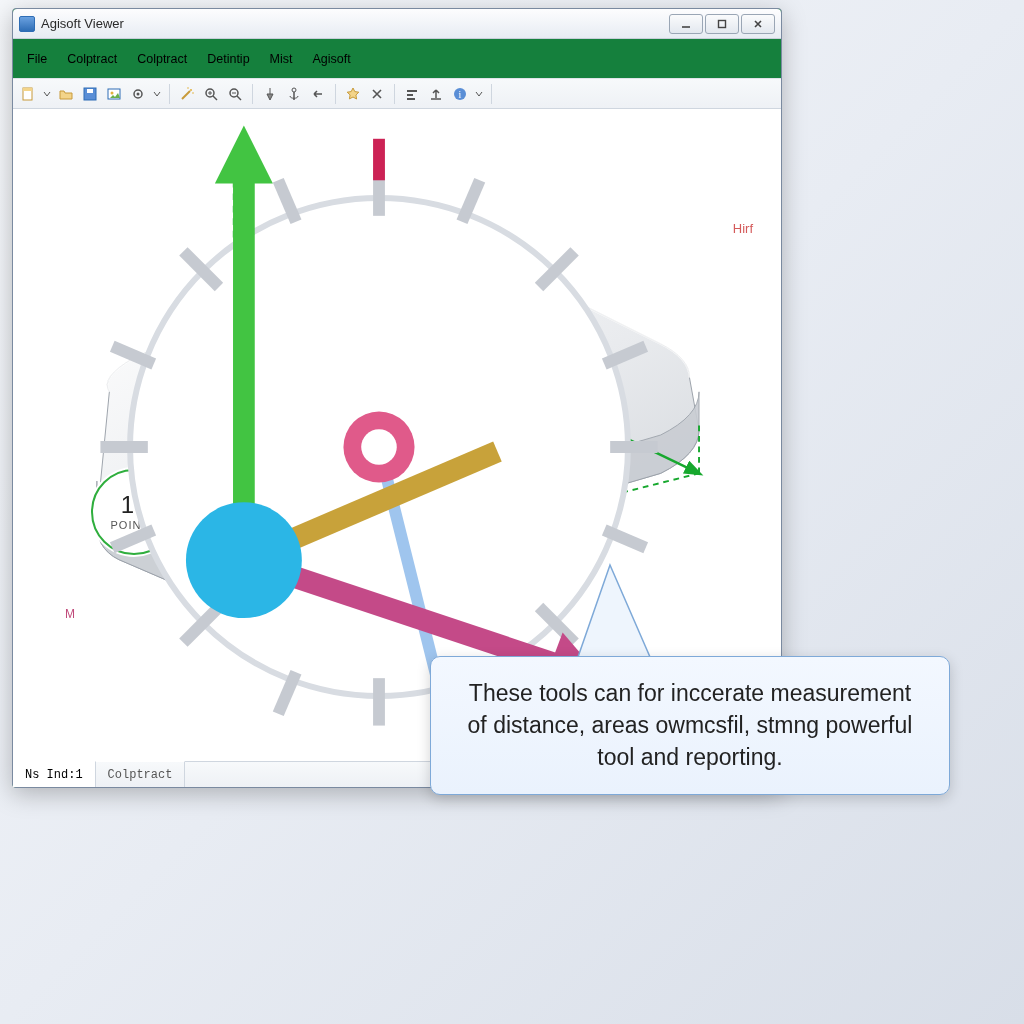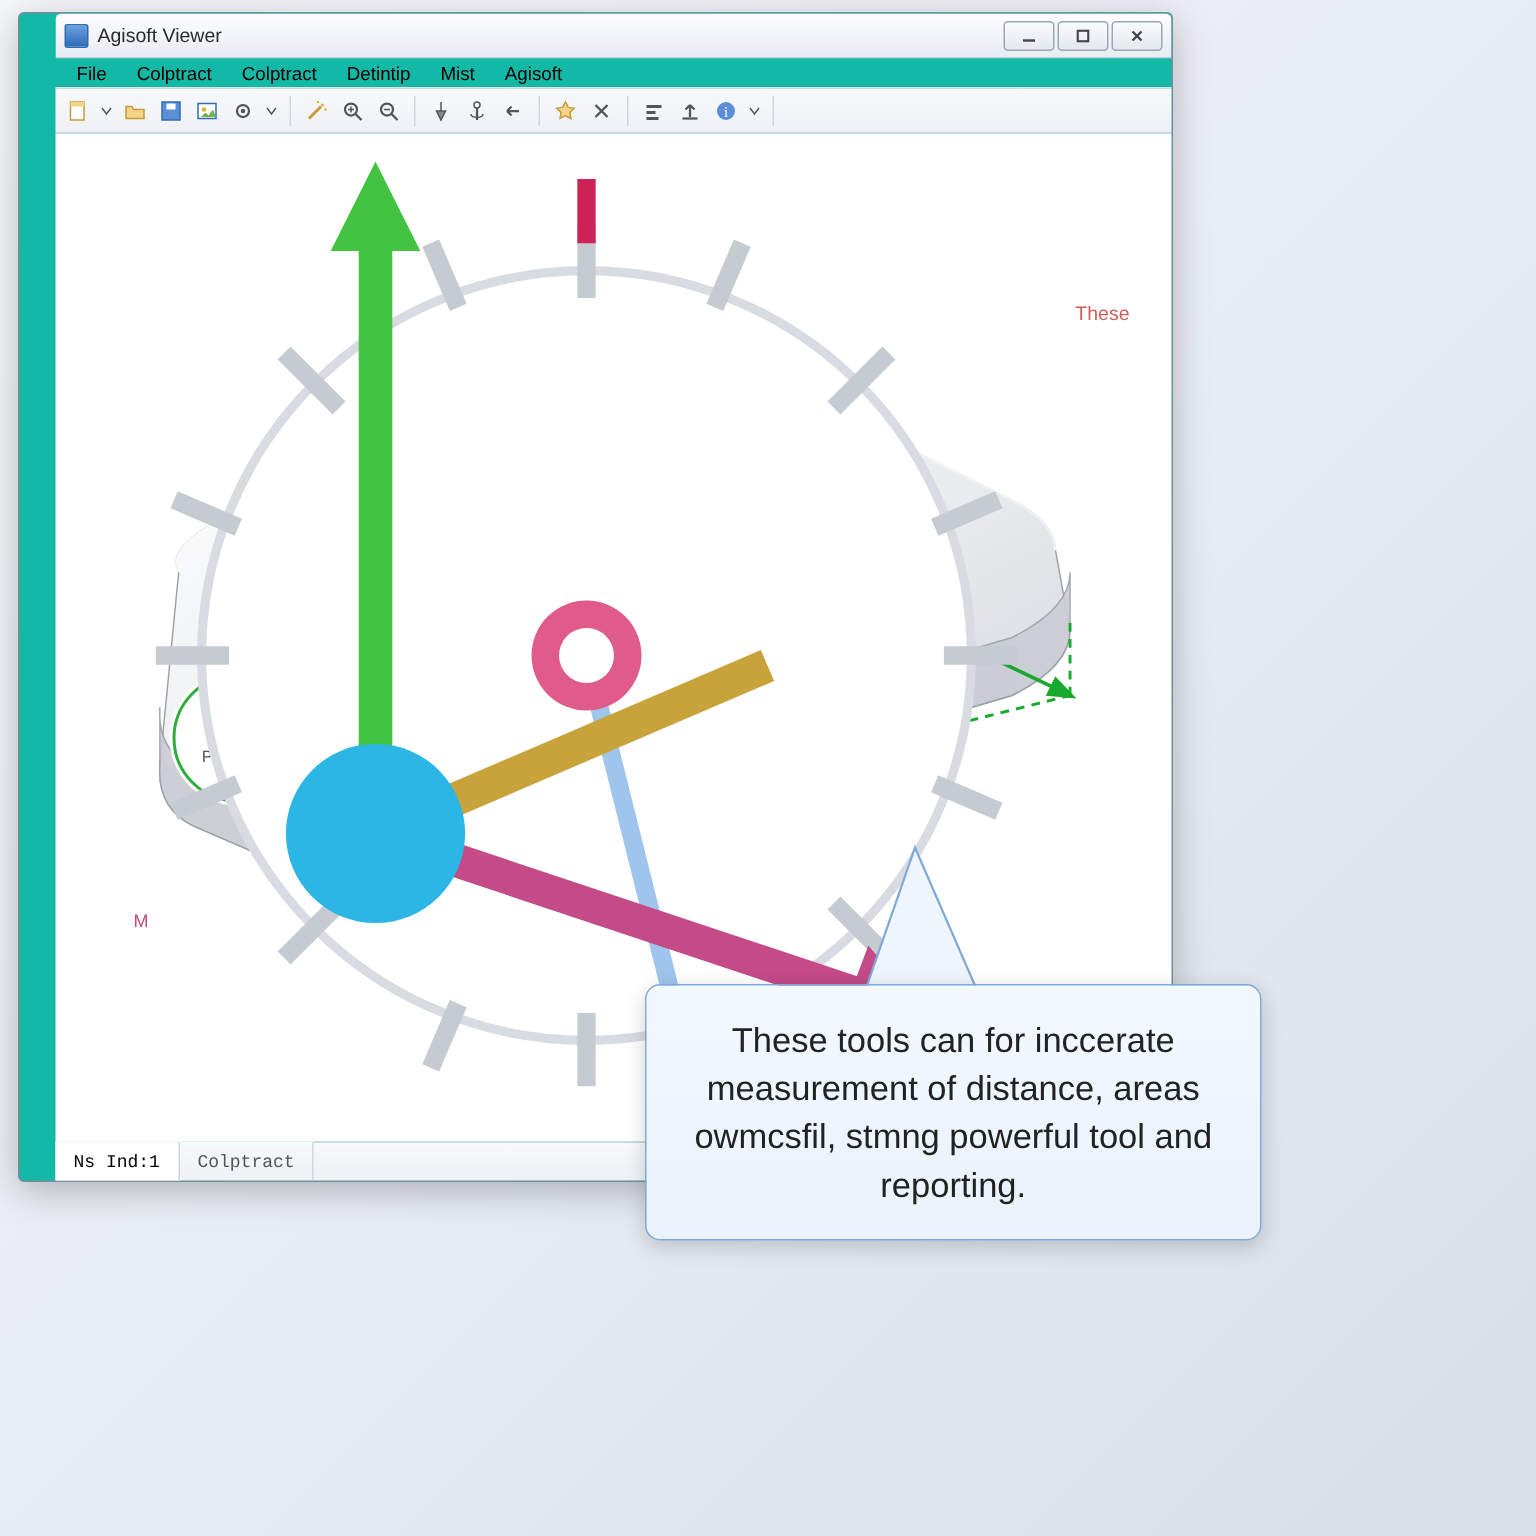--- a/index.html
+++ b/index.html
@@ -7,25 +7,25 @@
   body {
     background: linear-gradient(135deg, #f5f7fa 0%, #e8ecf3 50%, #d8dee8 100%);
     position: relative;
   }
 
   
   .window {
     position: absolute;
     left: 12px; top: 8px;
     width: 770px; height: 780px;
-    background: #14b8a6;
+    background: #15803d;
     border: 1px solid #7a8aa0;
     border-radius: 4px;
     box-shadow: 0 6px 24px rgba(0,0,0,.25);
-    display: flex; flex-direction: column; padding-left: 24px;
+    display: flex; flex-direction: column;
   }
   .titlebar {
     height: 30px;
     background: linear-gradient(#fdfdfe, #e7ecf3);
     border-bottom: 1px solid #c7cfd9;
     border-radius: 4px 4px 0 0;
     display: flex; align-items: center;
     padding: 0 6px;
     font-size: 13px;
     color: #2a2a2a;
@@ -42,21 +42,21 @@
     border: 1px solid #9aa6b5;
     background: linear-gradient(#fafbfc,#e3e8ef);
     border-radius: 3px;
     margin-left: 2px;
     display: flex; align-items: center; justify-content: center;
     font-size: 11px; color: #555;
   }
   .winbtn svg { width: 12px; height: 12px; }
 
   .menubar {
-    height: 20px;
+    height: 40px;
     display: flex; align-items: center;
     padding: 0 6px; gap: 4px;
     font-size: 12.5px;
     border-bottom: 1px solid #dfe4ea;
   }
   .menuitem { padding: 2px 8px; border-radius: 2px; }
 
   .toolbar {
     height: 30px;
     display: flex; align-items: center;
@@ -137,21 +137,21 @@
   .measure-label {
     position: absolute;
     font-size: 18px; color: #333;
     font-family: "Segoe UI", sans-serif;
   }
 
   
   .callout {
     position: absolute;
     left: 430px; top: 656px;
-    width: 411px;
+    width: 520px;
     background: linear-gradient(#f3f8ff,#eaf2fd);
     border: 1.5px solid #7ea9d8;
     border-radius: 10px;
     padding: 20px 26px;
     font-size: 23px;
     line-height: 1.4;
     color: #222;
     text-align: center;
     box-shadow: 0 4px 14px rgba(0,0,0,.18);
   }
@@ -425,21 +425,21 @@
         <line x1="72" y1="100" x2="69" y2="93"></line>
         <line x1="10" y1="38" x2="17" y2="41"></line>
         <line x1="10" y1="72" x2="17" y2="69"></line>
         <line x1="100" y1="38" x2="93" y2="41"></line>
         <line x1="100" y1="72" x2="93" y2="69"></line>
       </g>
       <path d="M55 55 L65 95" stroke="#9fc5ee" stroke-width="2"></path>
       <circle cx="55" cy="55" r="6" fill="#e05a8a"></circle>
       <circle cx="55" cy="55" r="3" fill="#fff"></circle>
     </svg>
-    <div class="navball-label">These</div>
+    <div class="navball-label">Hirf</div>
 
     <svg class="triad" viewBox="0 0 90 90">
       <line x1="20" y1="70" x2="20" y2="15" stroke="#42c442" stroke-width="3"></line>
       <path d="M20 10 l-4 8 h8 z" fill="#42c442"></path>
       <line x1="20" y1="70" x2="65" y2="85" stroke="#c44a88" stroke-width="3"></line>
       <path d="M70 87 l-9 1 l3 -8 z" fill="#c44a88"></path>
       <line x1="20" y1="70" x2="55" y2="55" stroke="#c8a23a" stroke-width="3"></line>
       <circle cx="20" cy="70" r="8" fill="#2bb6e6"></circle>
     </svg>
     <div class="triad-label">M</div>

